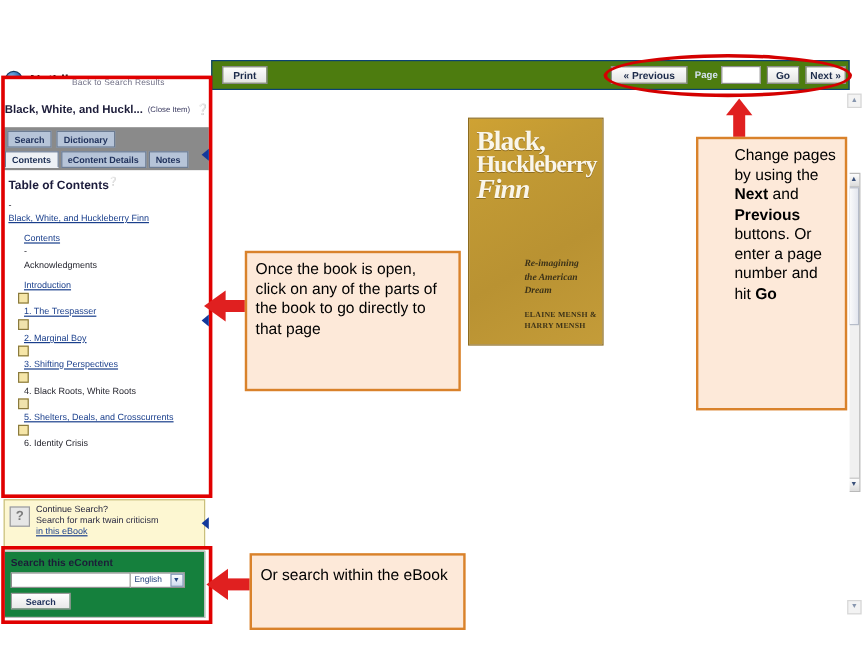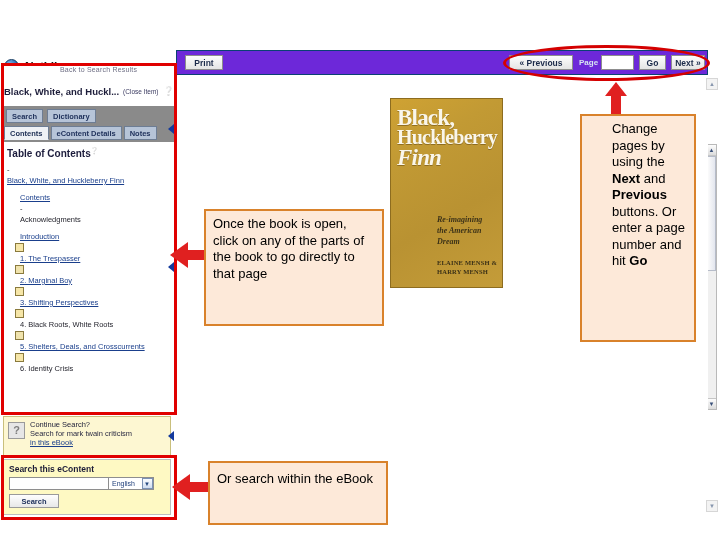--- a/index.html
+++ b/index.html
@@ -257,21 +257,21 @@
     color: #1a3f8c;
     text-decoration: underline;
     filter: blur(0.4px);
   }
 
   
   .search-box {
     position: absolute;
     left: 3px; top: 459px;
     width: 168px; height: 56px;
-    background: #fef9c3;
+    background: #15803d;
     border: 1px solid #bdbdbd;
     box-sizing: border-box;
     padding: 4px 5px;
   }
   .search-label {
     font-size: 8.5px;
     font-weight: bold;
     color: #1c1c38;
     margin-bottom: 3px;
     filter: blur(0.35px);
@@ -322,21 +322,21 @@
     text-align: center;
     line-height: 13px;
     filter: blur(0.3px);
   }
 
   
   .toolbar {
     position: absolute;
     left: 176px; top: 50px;
     width: 532px; height: 25px;
-    background: #6d28d9;
+    background: #4d7c0f;
     border: 1px solid #0a4173;
     box-sizing: border-box;
   }
   .tb-btn {
     position: absolute;
     background: linear-gradient(#fdfdfd,#e4e4e4);
     border: 1px solid #8d8d8d;
     box-sizing: border-box;
     font-size: 8.5px;
     font-weight: bold;
@@ -448,21 +448,21 @@
     background: #fde9d9;
     border: 2px solid #d9822b;
     box-sizing: border-box;
     color: #000;
     font-family: "Liberation Sans", sans-serif;
     font-size: 13px;
     line-height: 1.27;
     padding: 5px 7px;
   }
   #callout-toc  { left: 204px; top: 209px; width: 180px; height: 117px; }
-  #callout-page { left: 580px; top: 114px; width: 116px; height: 228px; padding-left: 30px; }
+  #callout-page { left: 580px; top: 114px; width: 126px; height: 228px; padding-left: 30px; }
   #callout-srch { left: 208px; top: 461px; width: 180px; height: 64px; font-size: 13px; padding-top: 8px; }
   .callout b { font-weight: bold; }
 
   
   .red-rect {
     position: absolute;
     border: 3px solid #e00000;
     box-sizing: border-box;
     background: transparent;
   }

